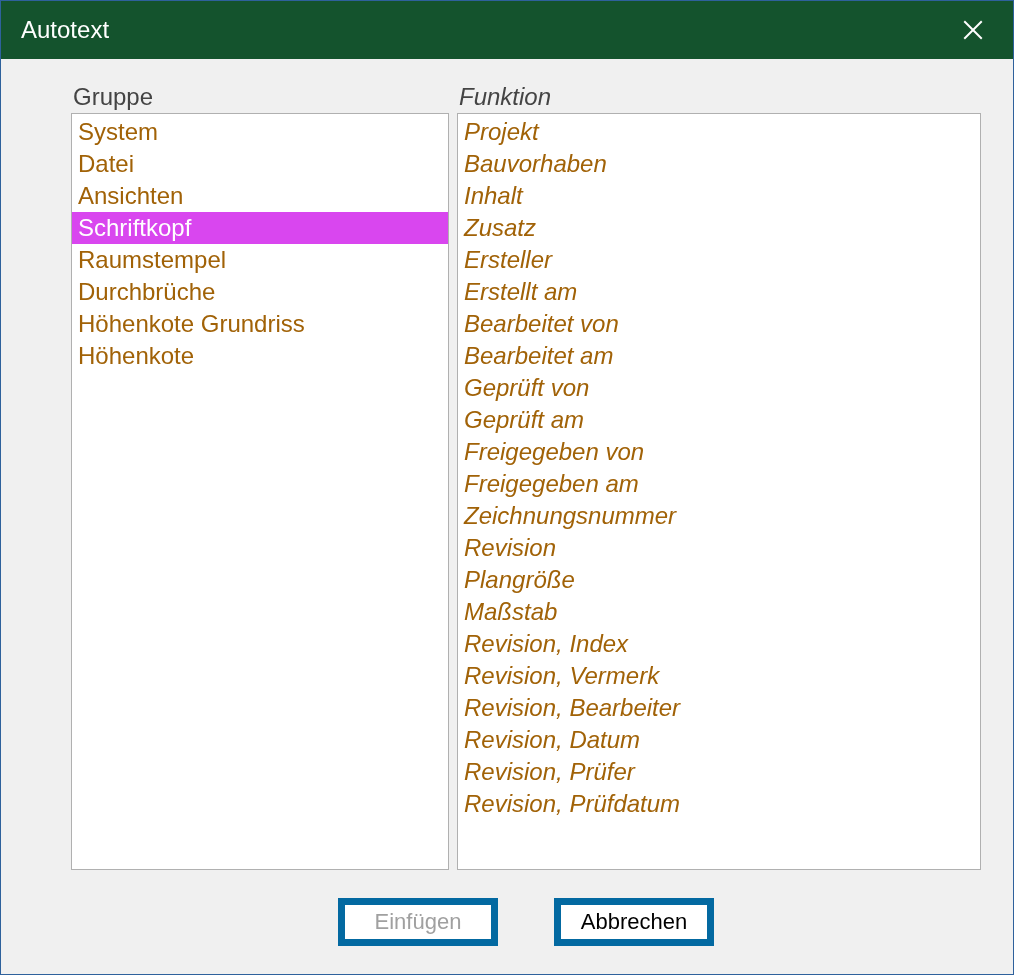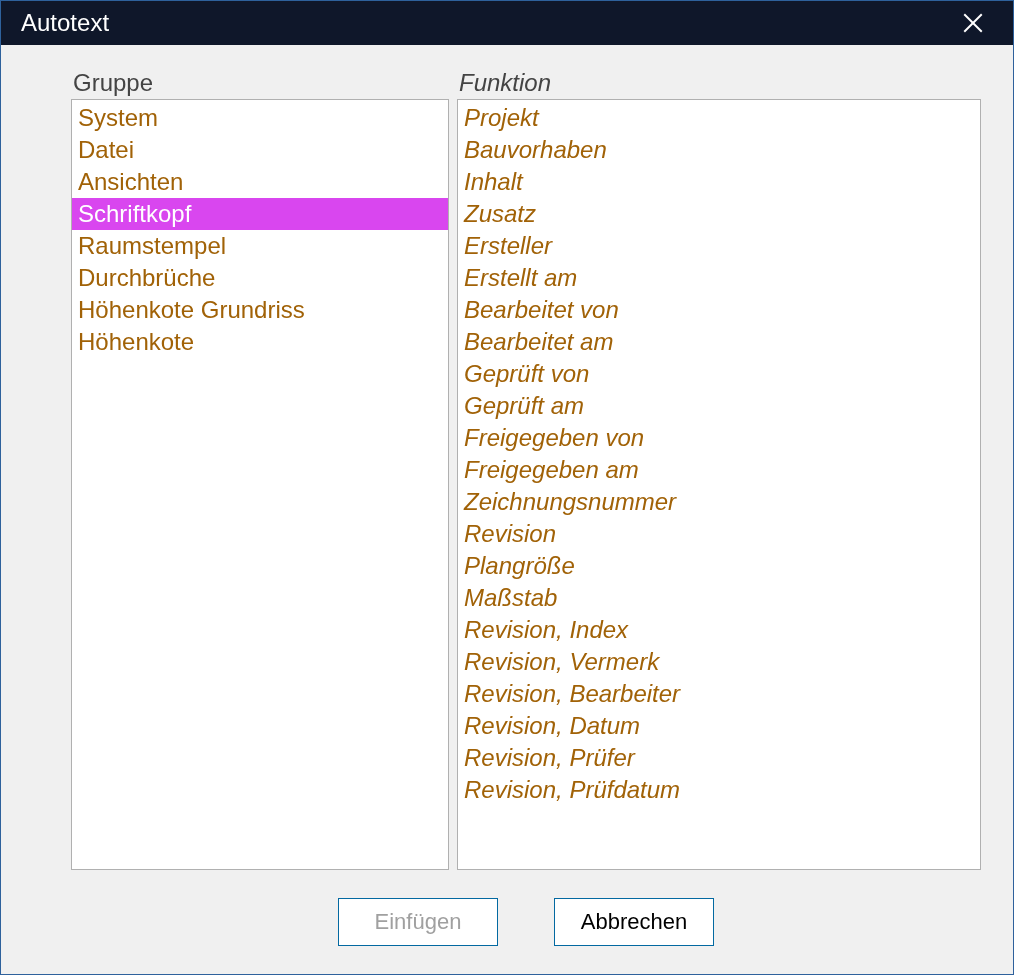--- a/index.html
+++ b/index.html
@@ -13,22 +13,22 @@
   }
   .window {
     width: 1014px;
     height: 975px;
     border: 1px solid #2e619c;
     background: #f0f0f0;
     display: flex;
     flex-direction: column;
   }
   .titlebar {
-    height: 44px;
-    background: #0f172a;
+    height: 58px;
+    background: #14532d;
     color: #ffffff;
     display: flex;
     align-items: center;
     justify-content: space-between;
     padding: 0 20px;
     flex: 0 0 auto;
   }
   .titlebar .title {
     font-size: 24px;
     font-weight: 400;
@@ -97,21 +97,21 @@
     flex: 0 0 auto;
     display: flex;
     justify-content: center;
     gap: 56px;
     padding: 28px 0 28px 0;
   }
   .btn {
     min-width: 160px;
     height: 48px;
     background: #ffffff;
-    border: 1px solid #0369a1;
+    border: 7px solid #0369a1;
     font-size: 22px;
     display: flex;
     align-items: center;
     justify-content: center;
     cursor: pointer;
     font-family: inherit;
   }
   .btn:disabled,
   .btn.disabled {
     color: #a0a0a0;

